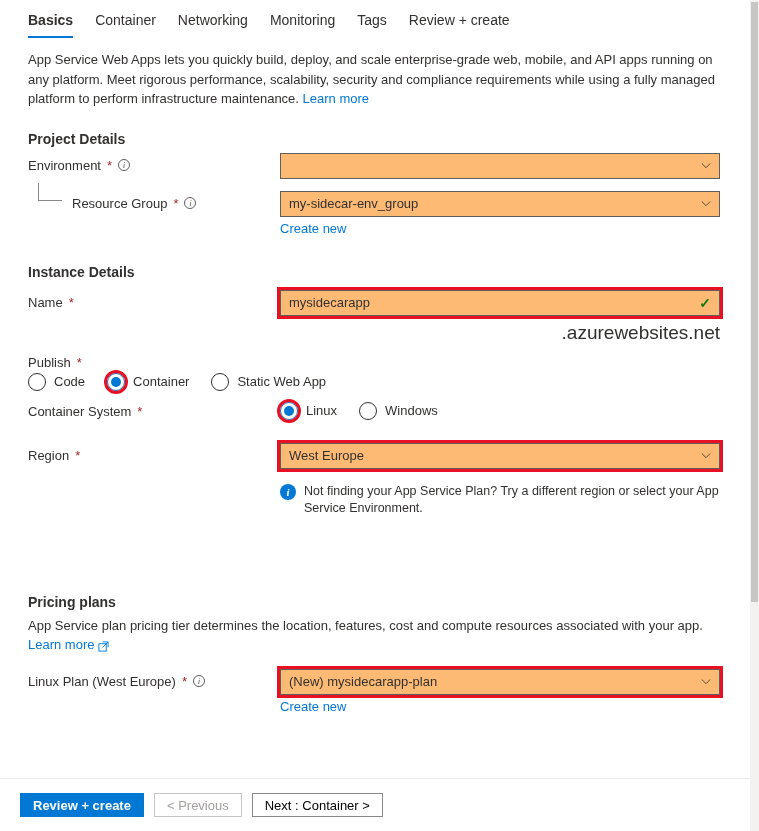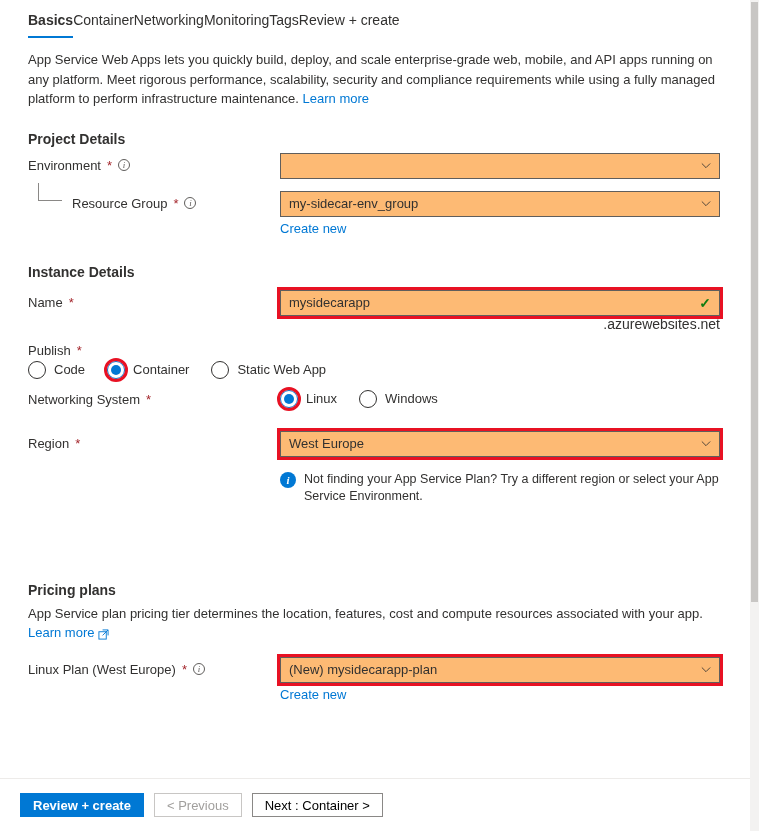--- a/index.html
+++ b/index.html
@@ -14,20 +14,21 @@
     position: relative;
   }
   .content {
     padding: 0 28px 0 28px;
     height: 772px;
     overflow-y: auto;
     width: 750px;
   }
   .tabs {
     display: flex;
+    gap: 22px;
     border-bottom: 0px solid transparent;
     margin-bottom: 12px;
     padding-top: 8px;
     text-align: center;
   }
   .tab {
     font-size: 14px;
     padding: 4px 0 8px 0;
     cursor: pointer;
     color: #323130;
@@ -88,21 +89,21 @@
     align-items: center;
     justify-content: space-between;
     cursor: pointer;
   }
   .text-input { cursor: text; }
   .select .chev, .chev {
     width: 10px; height: 10px; flex-shrink:0;
   }
   .highlight-red { outline: 3px solid #e81123; outline-offset: 0; }
   .below-link { font-size: 13px; color: #0078d4; margin-top: 4px; cursor:pointer;}
-  .suffix-right { text-align: right; font-size: 14px; margin-top:0;}
+  .suffix-right { text-align: right; font-size: 19px; margin-top:6px;}
   .radio-row { display: flex; gap: 22px; align-items: center; padding-top:3px;}
   .radio {
     display: flex; align-items: center; gap: 8px; cursor:pointer;
   }
   .radio-circle {
     width: 18px; height: 18px; border: 1px solid #323130; border-radius: 50%;
     display:flex; align-items:center; justify-content:center;
   }
   .radio-circle.selected { border-color: #0078d4; }
   .radio-circle.selected.hl { outline: 3px solid #e81123; }
@@ -227,21 +228,21 @@
         <label class="radio">
           <span class="radio-circle"></span>
           <span>Static Web App</span>
         </label>
       </div>
     </div>
   </div>
 
   <div class="form-row" style="margin-top:8px;">
     <div class="form-label">
-      <span>Networking System</span>
+      <span>Container System</span>
       <span class="required">*</span>
     </div>
     <div class="form-control">
       <div class="radio-row">
         <label class="radio">
           <span class="radio-circle selected hl">
               <span class="radio-dot"></span>
             </span>
           <span>Linux</span>
         </label>

